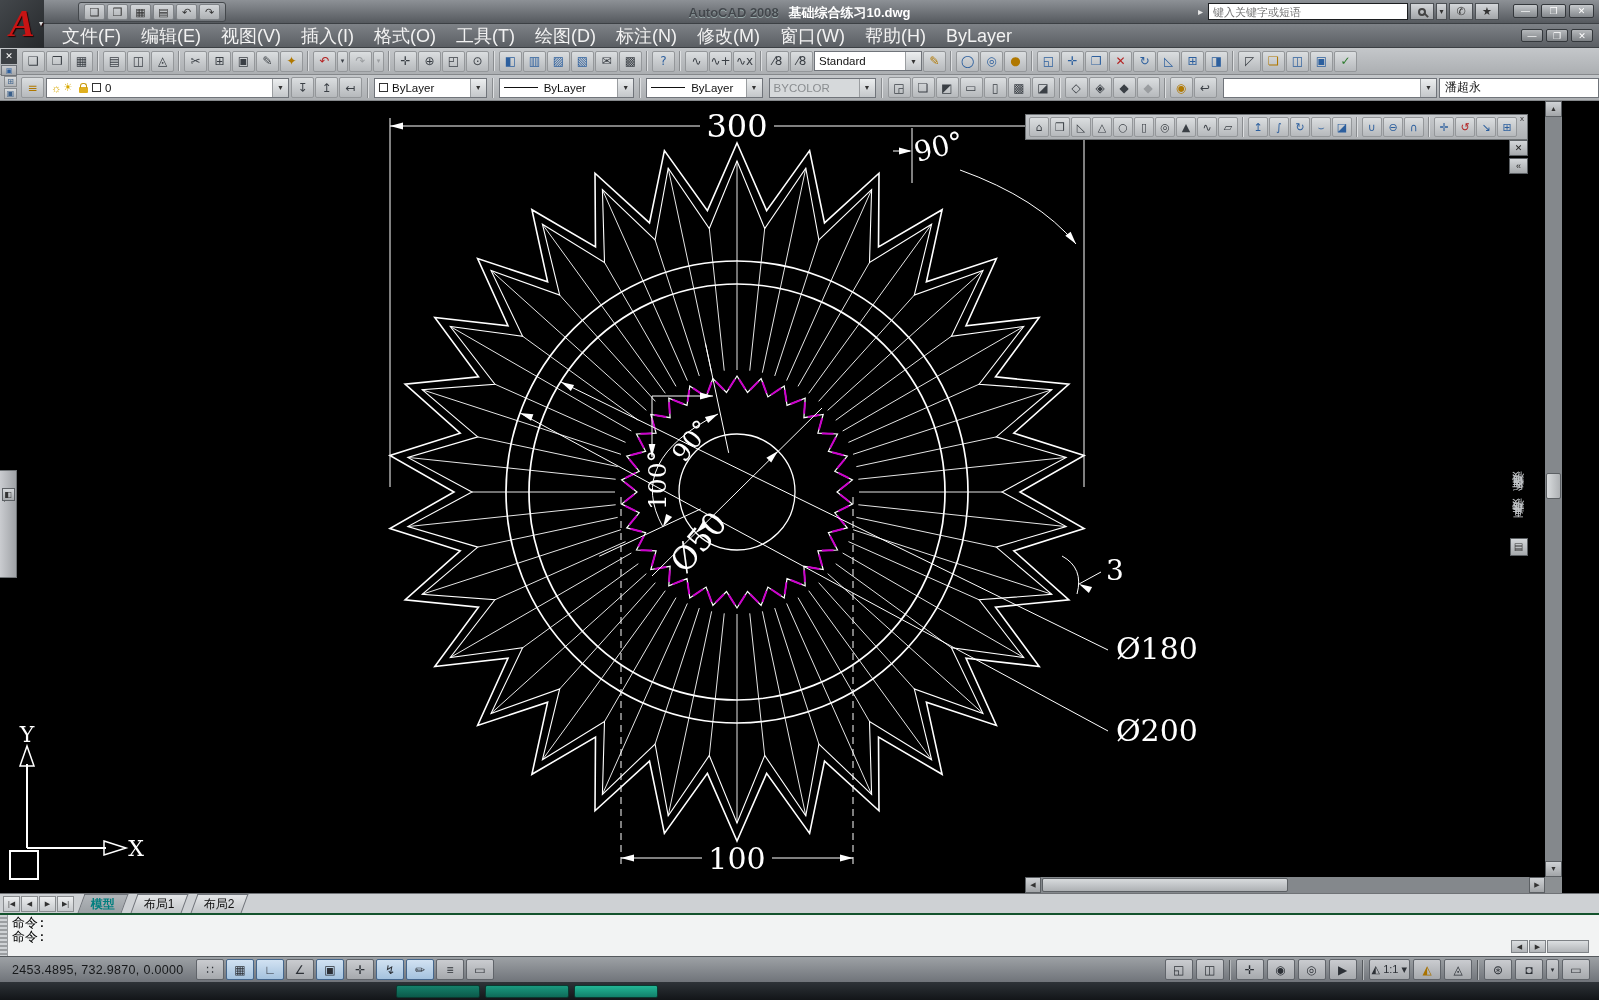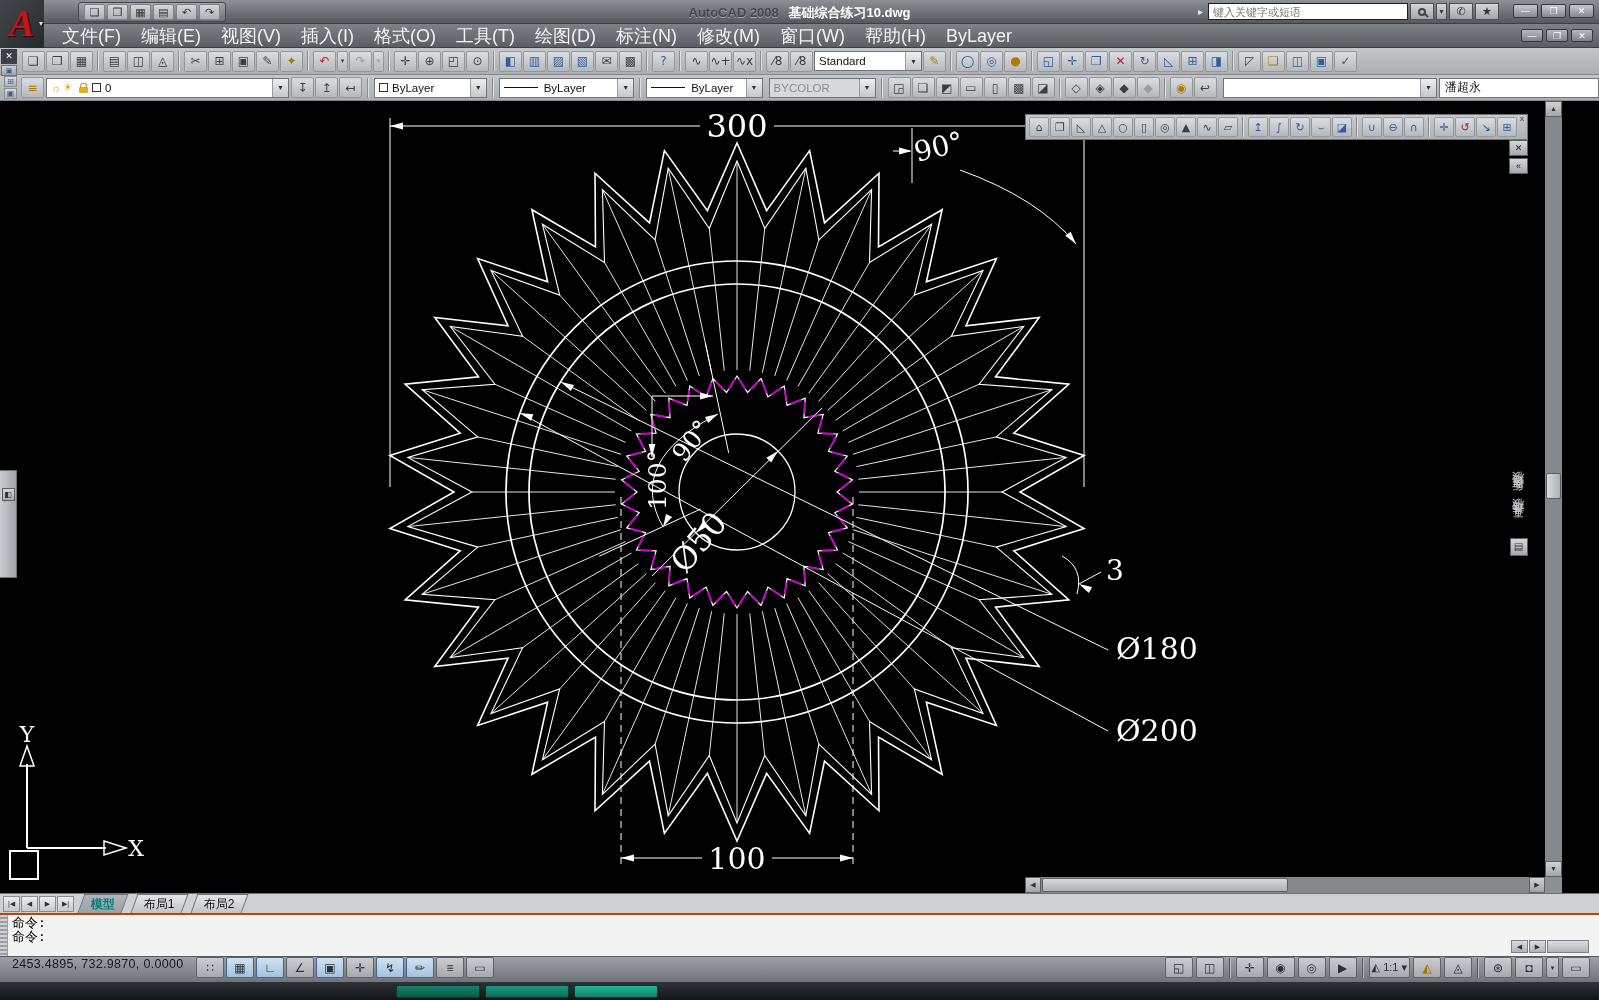--- a/index.html
+++ b/index.html
@@ -72,28 +72,28 @@
 .hscroll .right{margin-left:auto}
 .scorner{position:absolute;left:1545px;top:776px;width:17px;height:16px;background:#8c9093;z-index:10}
 
 .tabrow{position:absolute;top:893px;left:0;right:0;height:20px;background:#ced1d4;border-top:1px solid #6f7276;display:flex;align-items:flex-end;padding-left:3px}
 .tnav{width:17px;height:16px;margin:0 1px 1px 0;background:linear-gradient(#eceeef,#c6c9cc);border:1px solid #8a8d90;font-size:7px;line-height:14px;text-align:center;color:#333}
 .tab{height:19px;transform:skewX(-20deg);border:1px solid #70747a;border-bottom:none;background:linear-gradient(#e4e6e8,#c2c5c8);margin:0 3px 0 6px}
 .tab>span{display:block;transform:skewX(20deg);padding:0 9px;font-size:12px;line-height:18px;color:#111}
 .tab.active{background:linear-gradient(#b2b6ba,#9ba0a4)}
 .tab.active>span{color:#007f7f;font-weight:bold}
 
-.cmd{position:absolute;top:913px;left:0;right:0;height:43px;background:#f2f3f3;border-top:2px solid #c2410c;padding:1px 0 0 12px;font-family:"DejaVu Sans Mono","Liberation Mono",monospace;font-size:13px;color:#000;overflow:hidden}
+.cmd{position:absolute;top:913px;left:0;right:0;height:43px;background:#f2f3f3;border-top:2px solid #14532d;padding:1px 0 0 12px;font-family:"DejaVu Sans Mono","Liberation Mono",monospace;font-size:13px;color:#000;overflow:hidden}
 .cmd-line{height:14px;line-height:14px;white-space:pre}
 .cmd-grip{position:absolute;left:0;top:0;bottom:0;width:8px;background:repeating-linear-gradient(#cfd2d5 0 2px,#9b9ea1 2px 4px);border-right:1px solid #9b9ea1}
 .cmd-scroll{position:absolute;right:10px;bottom:3px;display:flex;gap:1px}
 .cmd-scroll .sarrow{width:17px;height:13px;background:linear-gradient(#dcdfe1,#b2b5b8);border:1px solid #7e8286;font-size:7px;line-height:11px;text-align:center;color:#333}
 .cmd-scroll .box{width:42px;height:13px;background:linear-gradient(#dcdfe1,#b2b5b8);border:1px solid #7e8286}
 
-.status{position:absolute;top:956px;left:0;right:0;height:26px;background:linear-gradient(#9da1a5,#70747a);display:flex;align-items:flex-start;border-top:1px solid #55595d}
+.status{position:absolute;top:956px;left:0;right:0;height:26px;background:linear-gradient(#9da1a5,#70747a);display:flex;align-items:center;border-top:1px solid #55595d}
 .coords{width:195px;padding-left:12px;font-size:12.5px;color:#17191b;letter-spacing:.3px;white-space:nowrap}
 .stoggle{width:28px;height:21px;margin:0 1px;display:flex;align-items:center;justify-content:center;background:linear-gradient(#caccd0,#a6a9ad);border:1px solid #60646a;border-radius:2px;font-size:12px;color:#2c3036}
 .stoggle.pressed{background:linear-gradient(#d2e2f2,#a4c2de);border-color:#44668c}
 .status-right{margin-left:auto;display:flex;align-items:center;gap:1px;padding-right:8px}
 .status-right .stoggle.wide{width:auto;padding:0 2px;font-size:11px}
 .status-right .stoggle.warn{color:#a87200}
 .status-right .stoggle.drop{width:13px;font-size:7px}
 .ssep{width:0;height:20px;border-left:1px solid #55595d;border-right:1px solid #b6b9bc;margin:0 3px}
 
 .taskstrip{position:absolute;top:982px;left:0;right:0;height:18px;background:linear-gradient(#2e3338,#121518);display:flex;align-items:center;gap:5px;padding-left:396px}

